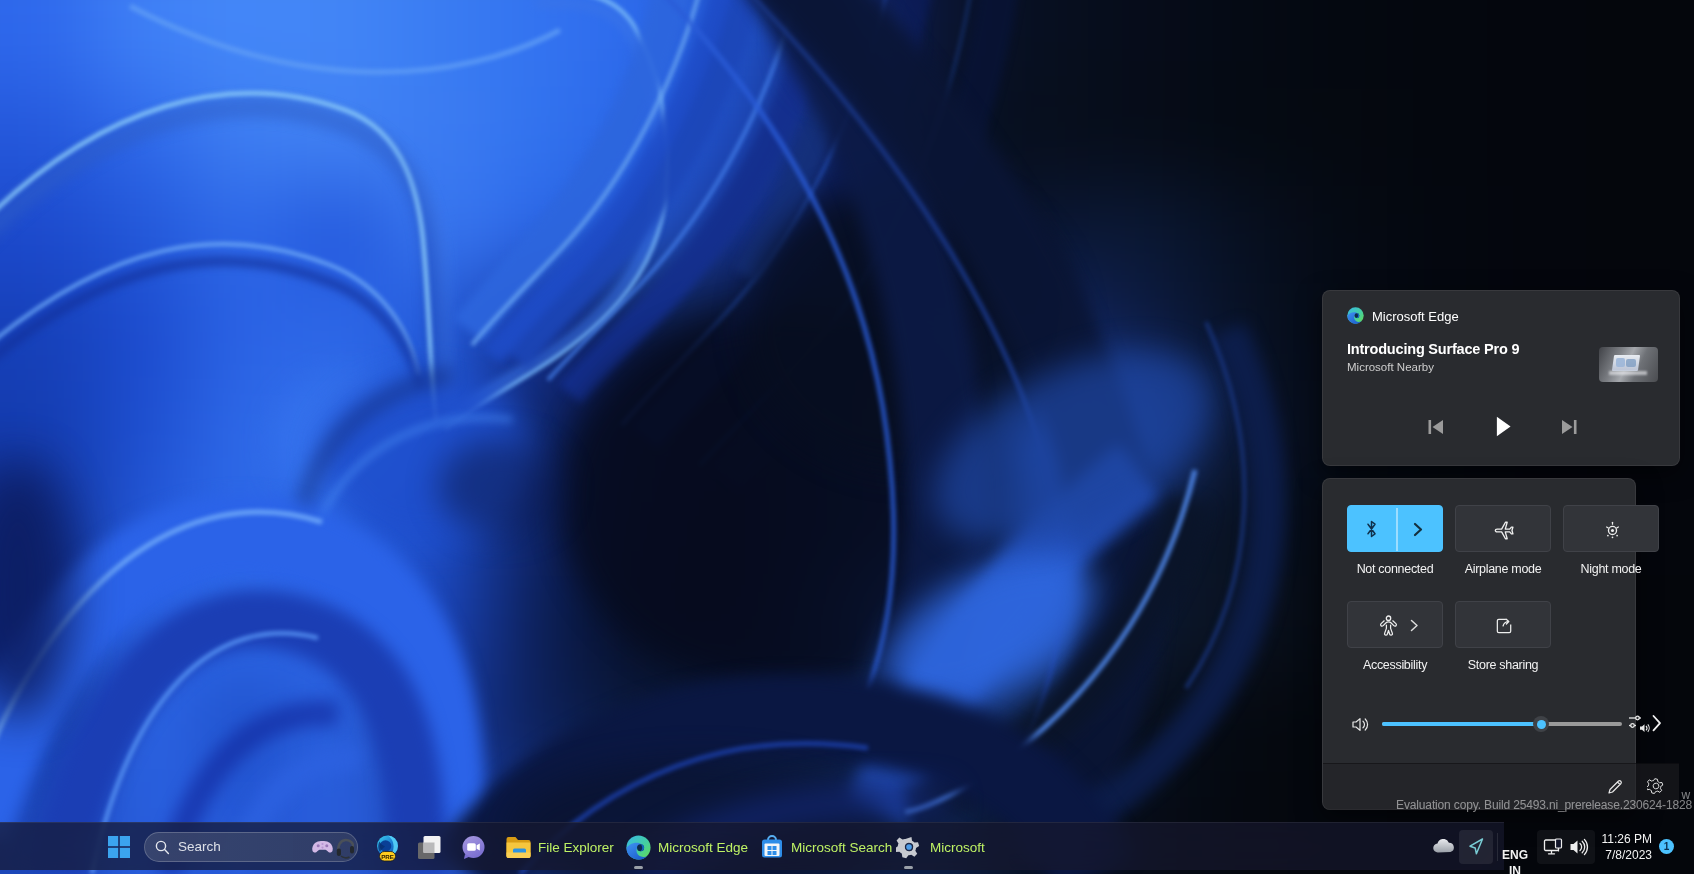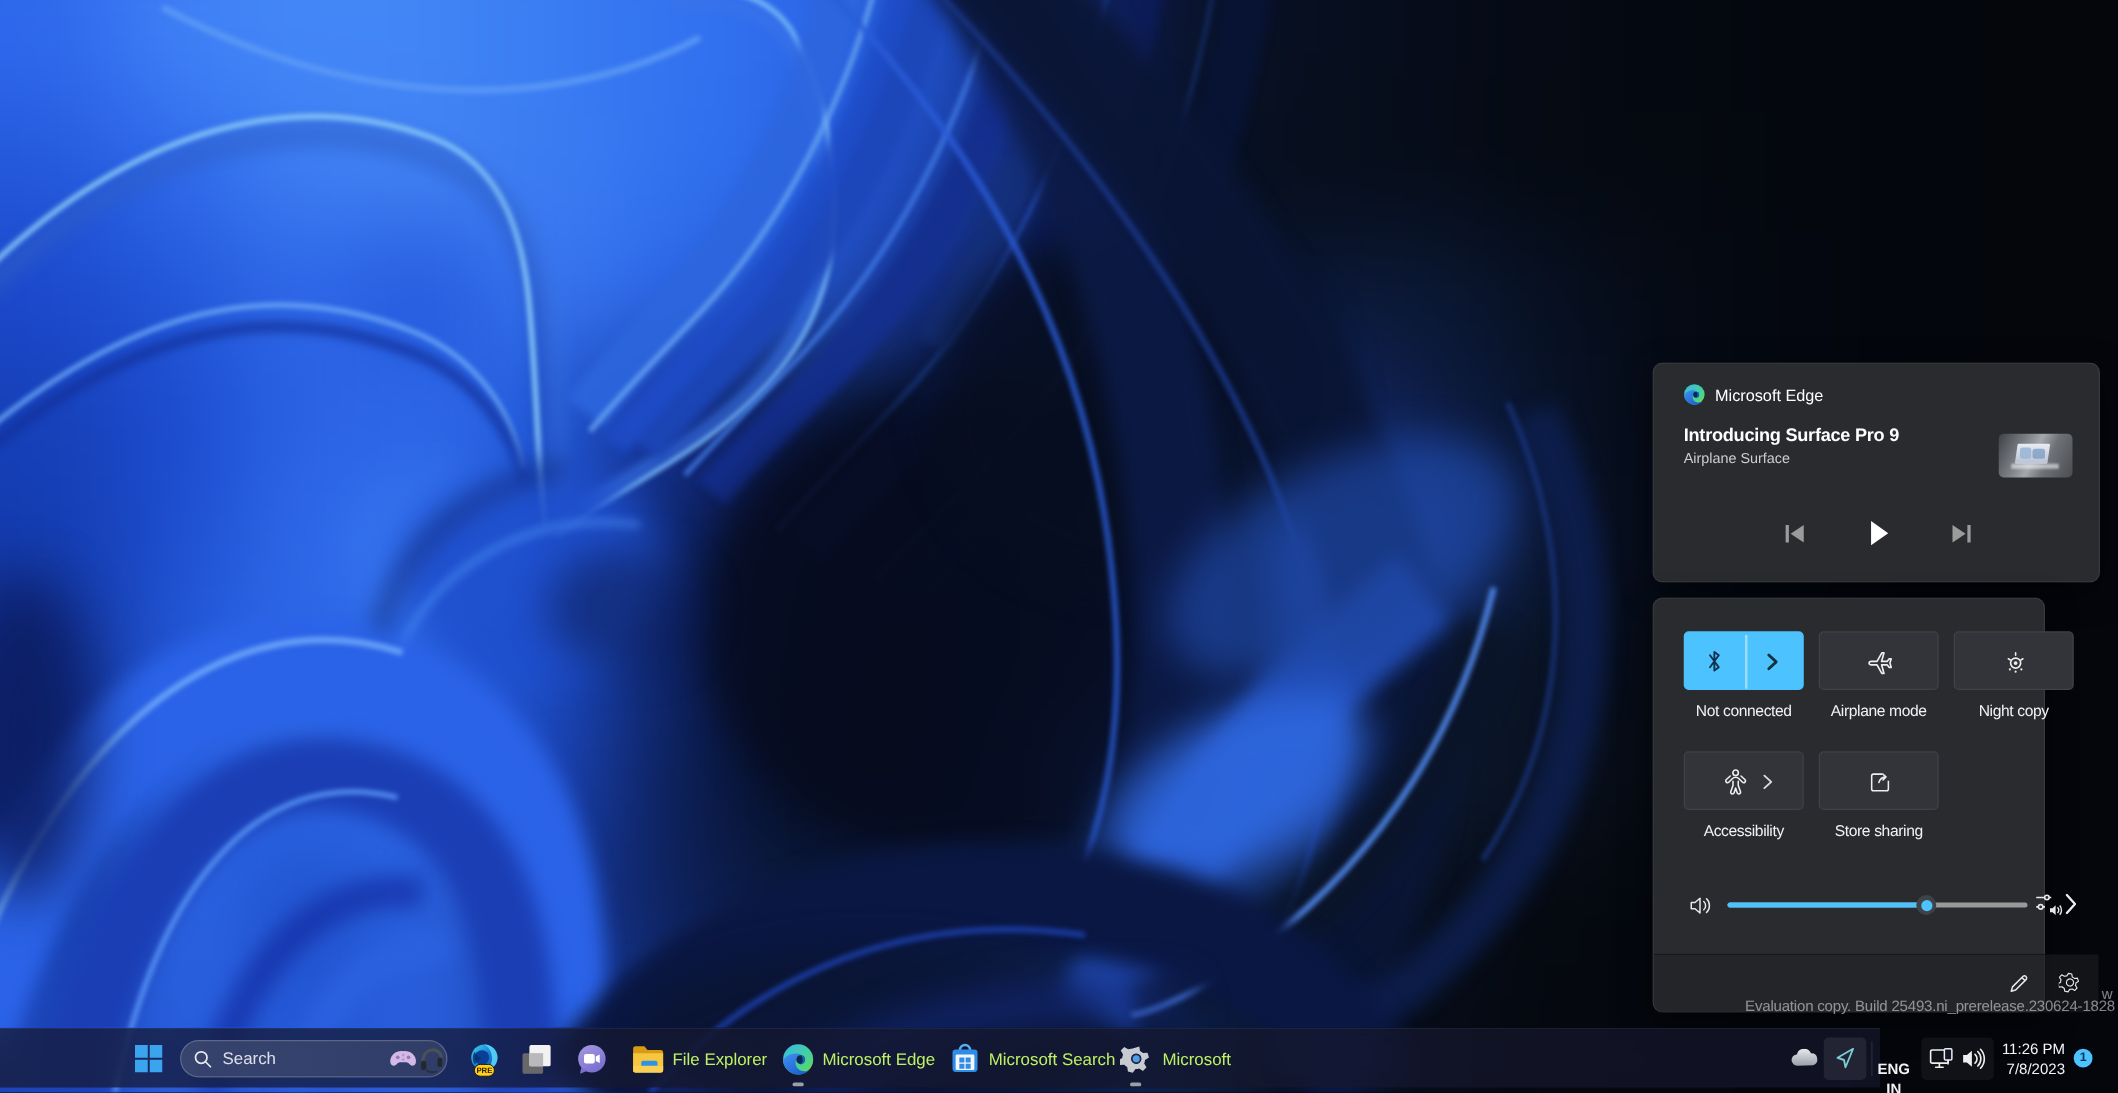--- a/index.html
+++ b/index.html
@@ -280,21 +280,21 @@
             <stop offset="1" stop-color="#1b5ecc"></stop>
         </linearGradient>
       </defs>
       <circle cx="8.5" cy="8.5" r="8.2" fill="url(#eg1)"></circle>
       <path d="M 0.35,8.5 A 8.2,8.2 0 0 0 14.6,14.1 C 13.4,14.9 11.8,15.2 10.3,14.7 C 7.9,13.9 6.6,11.5 7.3,9.3 C 7.8,7.7 9.1,6.7 10.7,6.5 C 9.1,4.8 5.5,4.9 2.6,6.6 C 1.4,7.7 0.55,8.2 0.35,8.5 Z" fill="url(#eg3)"></path>
       <circle cx="9.9" cy="8.7" r="2.4" fill="#0d2a4e"></circle>
       <path d="M 9.9,6.3 A 2.4,2.4 0 0 1 12.3,8.7 C 12.3,10.4 11,11.3 9.6,11.1 C 10.5,10.6 11,9.8 11,8.8 C 11,7.7 10.6,6.8 9.9,6.3 Z" fill="#1565c0"></path>
     </svg>
     <div class="mlabel" style="left:49px;top:17px;font-size:13px;line-height:17px;">Microsoft Edge</div>
     <div class="mlabel" style="left:24px;top:50px;font-size:14.5px;font-weight:bold;letter-spacing:-0.2px;">Introducing Surface Pro 9</div>
-    <div class="mlabel" style="left:24px;top:70px;font-size:11.5px;color:#cdcdcd;">Airplane Surface</div>
+    <div class="mlabel" style="left:24px;top:70px;font-size:11.5px;color:#cdcdcd;">Microsoft Nearby</div>
     <div style="position:absolute;left:276px;top:56px;width:59px;height:35px;border-radius:4px;overflow:hidden;background:linear-gradient(115deg,#404247 0%,#7e8186 32%,#a5a8ad 48%,#6e7176 66%,#4a4c50 100%);">
       <div style="position:absolute;left:14px;top:8px;width:26px;height:16px;background:linear-gradient(180deg,#e8ecf2,#b9c2d4);transform:skewX(-8deg);border-radius:1px;"></div>
       <div style="position:absolute;left:17px;top:11px;width:9px;height:9px;border-radius:2px;background:#9cb6d8;opacity:0.9;"></div>
       <div style="position:absolute;left:27px;top:12px;width:10px;height:8px;border-radius:2px;background:#7a99c0;opacity:0.75;"></div>
       <div style="position:absolute;left:10px;top:24px;width:38px;height:4px;background:rgba(250,252,255,0.55);filter:blur(1px);"></div>
     </div>
     <svg style="position:absolute;left:104px;top:126px" width="18" height="20" viewBox="0 0 18 20">
       <g fill="#9b9b9b">
           <rect x="1.5" y="3" width="2.6" height="14"></rect>
           <path d="M 16,3 L 16,17 L 5.5,10 Z"></path>
@@ -337,21 +337,21 @@
         </g>
         <g fill="#eeeeee">
           <circle cx="7.2" cy="18.3" r="0.9"></circle>
             <circle cx="16.8" cy="18.3" r="0.9"></circle>
             <circle cx="12" cy="20.2" r="0.9"></circle>
         </g>
       </svg>
     </div>
     <div class="qlabel" style="left:24px;top:83px;">Not connected</div>
     <div class="qlabel" style="left:132px;top:83px;">Airplane mode</div>
-    <div class="qlabel" style="left:240px;top:83px;">Night copy</div>
+    <div class="qlabel" style="left:240px;top:83px;">Night mode</div>
 
     <div class="qbtn" style="left:24px;top:122px;">
       <svg style="position:absolute;left:31px;top:13px" width="19" height="21" viewBox="0 0 19 21">
         <circle cx="9.5" cy="3.2" r="2.2" fill="none" stroke="#eeeeee" stroke-width="1.3"></circle>
         <path d="M 9.5,6.8 C 10.8,6.8 11.4,7.2 12.2,8 L 14.8,10.6 C 15.4,11.2 16.4,11.3 17,10.7 C 17.6,10.1 17.5,9.2 16.9,8.6 L 13.8,5.8 M 9.5,6.8 C 8.2,6.8 7.6,7.2 6.8,8 L 4.2,10.6 C 3.6,11.2 2.6,11.3 2,10.7 C 1.4,10.1 1.5,9.2 2.1,8.6 L 5.2,5.8 M 7.4,10 L 7.4,13.4 L 5.6,18.4 C 5.3,19.3 6,20.2 6.9,20.2 C 7.6,20.2 8.1,19.8 8.3,19.2 L 9.5,15.4 L 10.7,19.2 C 10.9,19.8 11.4,20.2 12.1,20.2 C 13,20.2 13.7,19.3 13.4,18.4 L 11.6,13.4 L 11.6,10" fill="none" stroke="#eeeeee" stroke-width="1.25" stroke-linecap="round" stroke-linejoin="round"></path>
       </svg>
       <svg style="position:absolute;left:62px;top:17px" width="9" height="13" viewBox="0 0 9 13">
         <path d="M 1.5,1.5 L 7,6.5 L 1.5,11.5" fill="none" stroke="#dddddd" stroke-width="1.5" stroke-linecap="round" stroke-linejoin="round"></path>
       </svg>
     </div>

